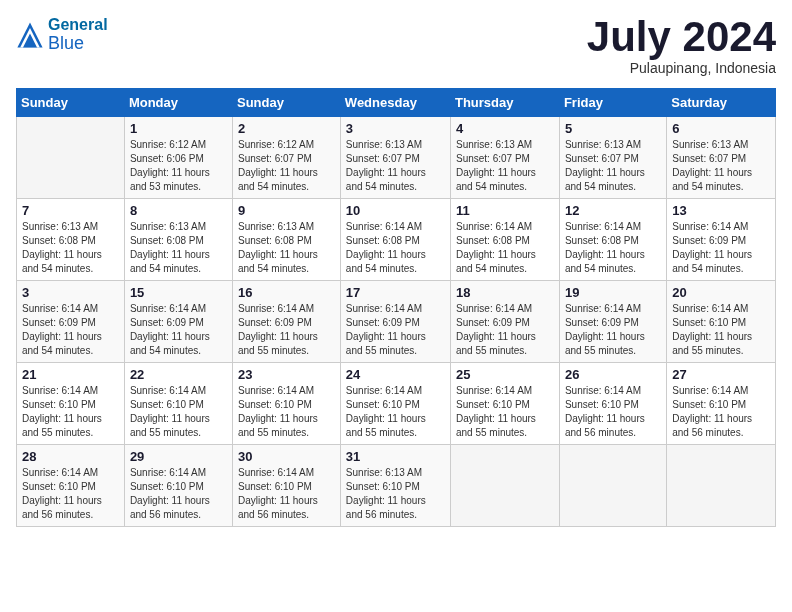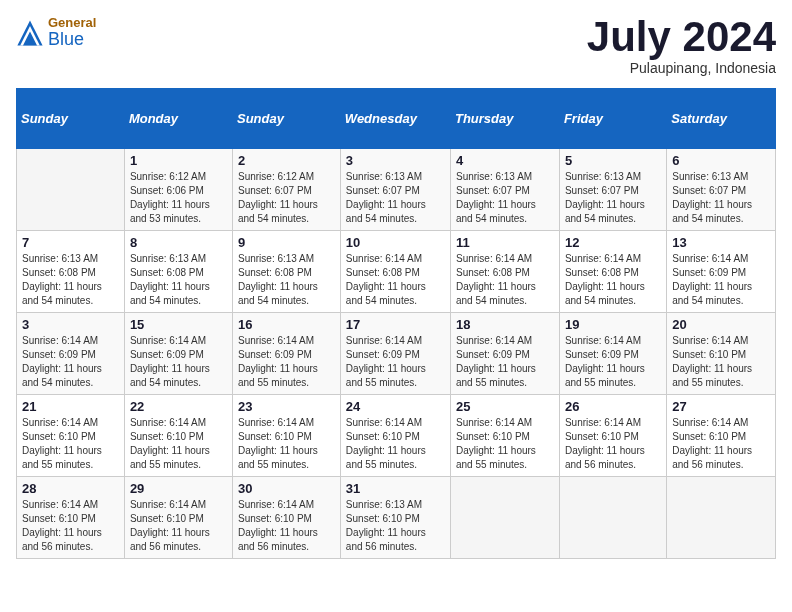--- a/index.html
+++ b/index.html
@@ -20,23 +20,23 @@
       display: flex;
       align-items: center;
       gap: 4px;
     }
     .logo-text {
       display: flex;
       flex-direction: column;
       line-height: 1.1;
     }
     .logo-general {
-      font-size: 13px;
-      font-weight: bold;
-      color: #a16207;
+      font-size: 16px;
+      font-weight: bold;
+      color: #0369a1;
     }
     .logo-blue {
       font-size: 18px;
       font-weight: normal;
       color: #1565c0;
     }
     .logo-icon {
       width: 28px;
       height: 28px;
     }
@@ -55,26 +55,25 @@
       margin-top: 2px;
     }
     table {
       width: 100%;
       border-collapse: collapse;
       font-size: 11px;
     }
     thead tr th {
       background-color: #1565c0;
       color: #fff;
-      padding: 22px 4px;
+      padding: 6px 4px;
       text-align: left;
       font-size: 13px;
       font-weight: bold;
       border: 1px solid #1565c0;
-      font-style: italic;
     }
     tbody tr td {
       border: 1px solid #ccc;
       padding: 4px 5px;
       vertical-align: top;
       width: 113px;
     }
     tbody tr {
       background: #fff;
     }

